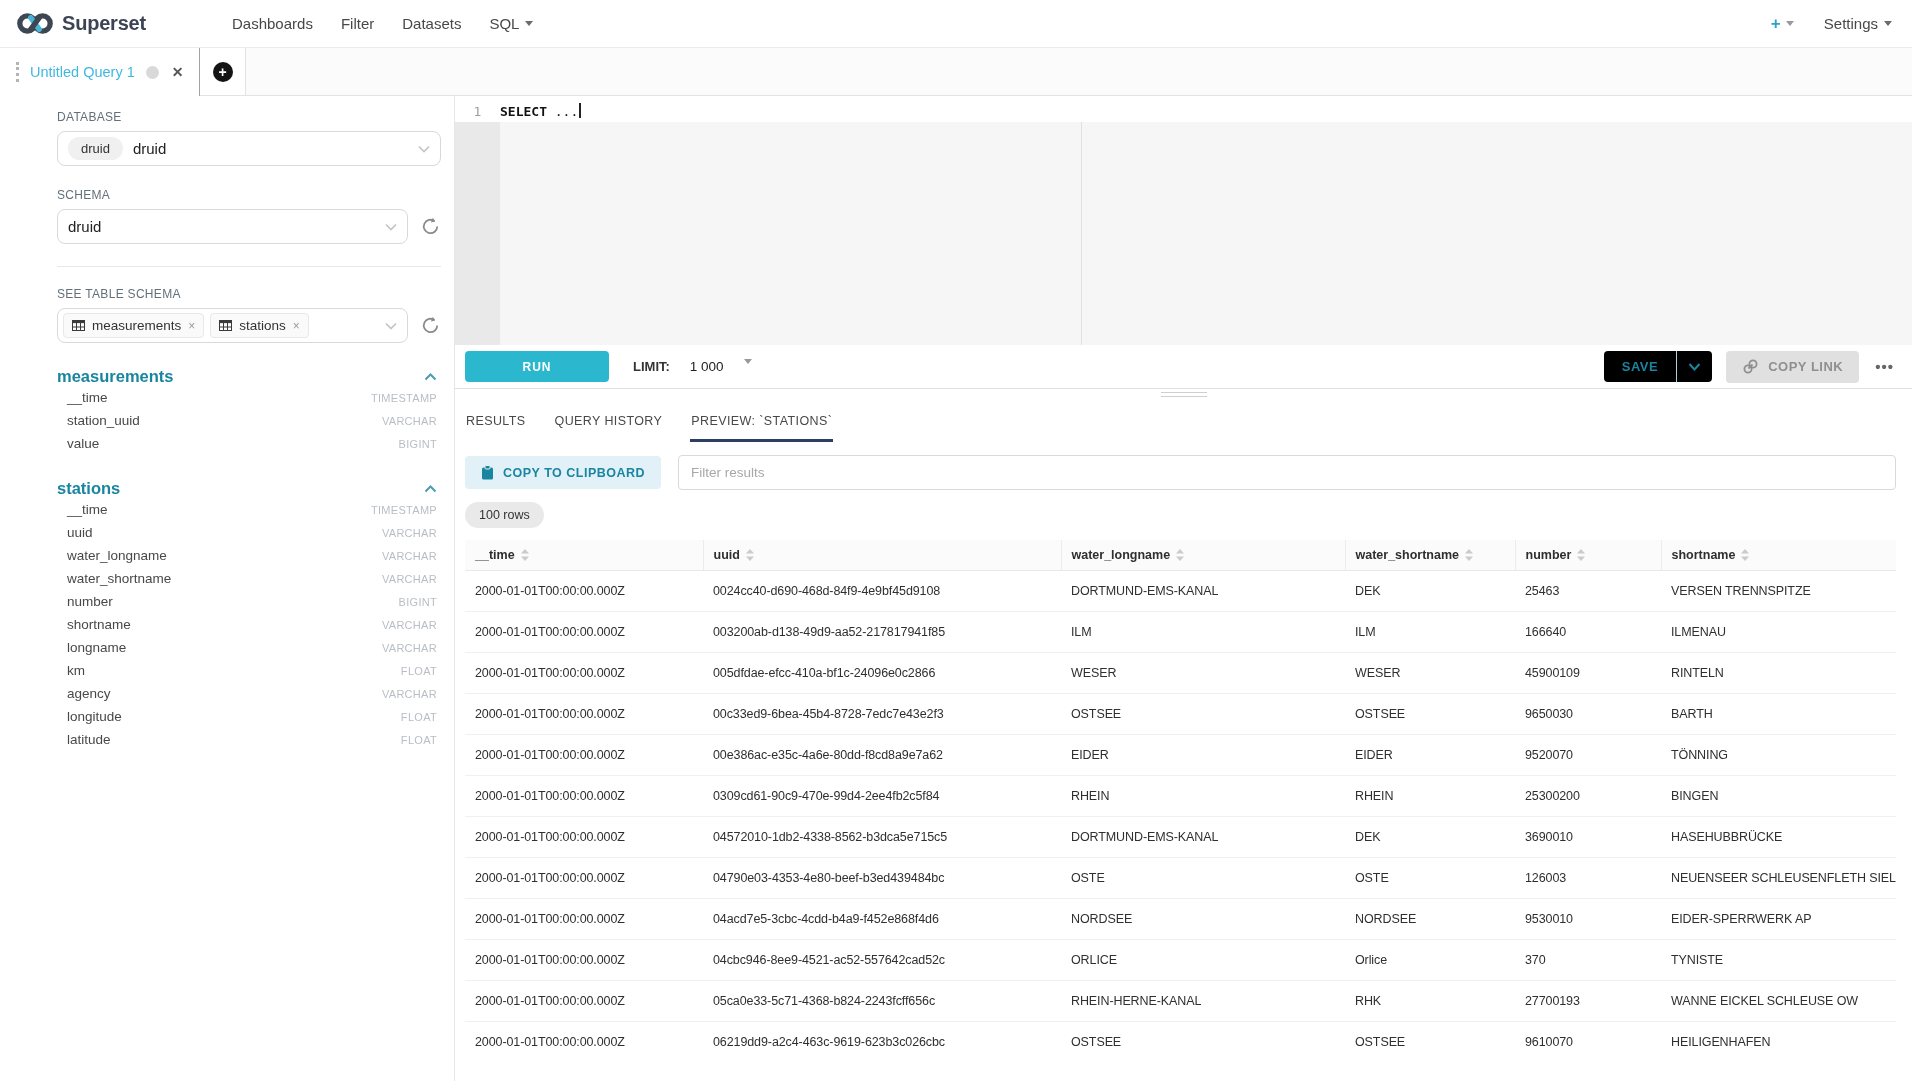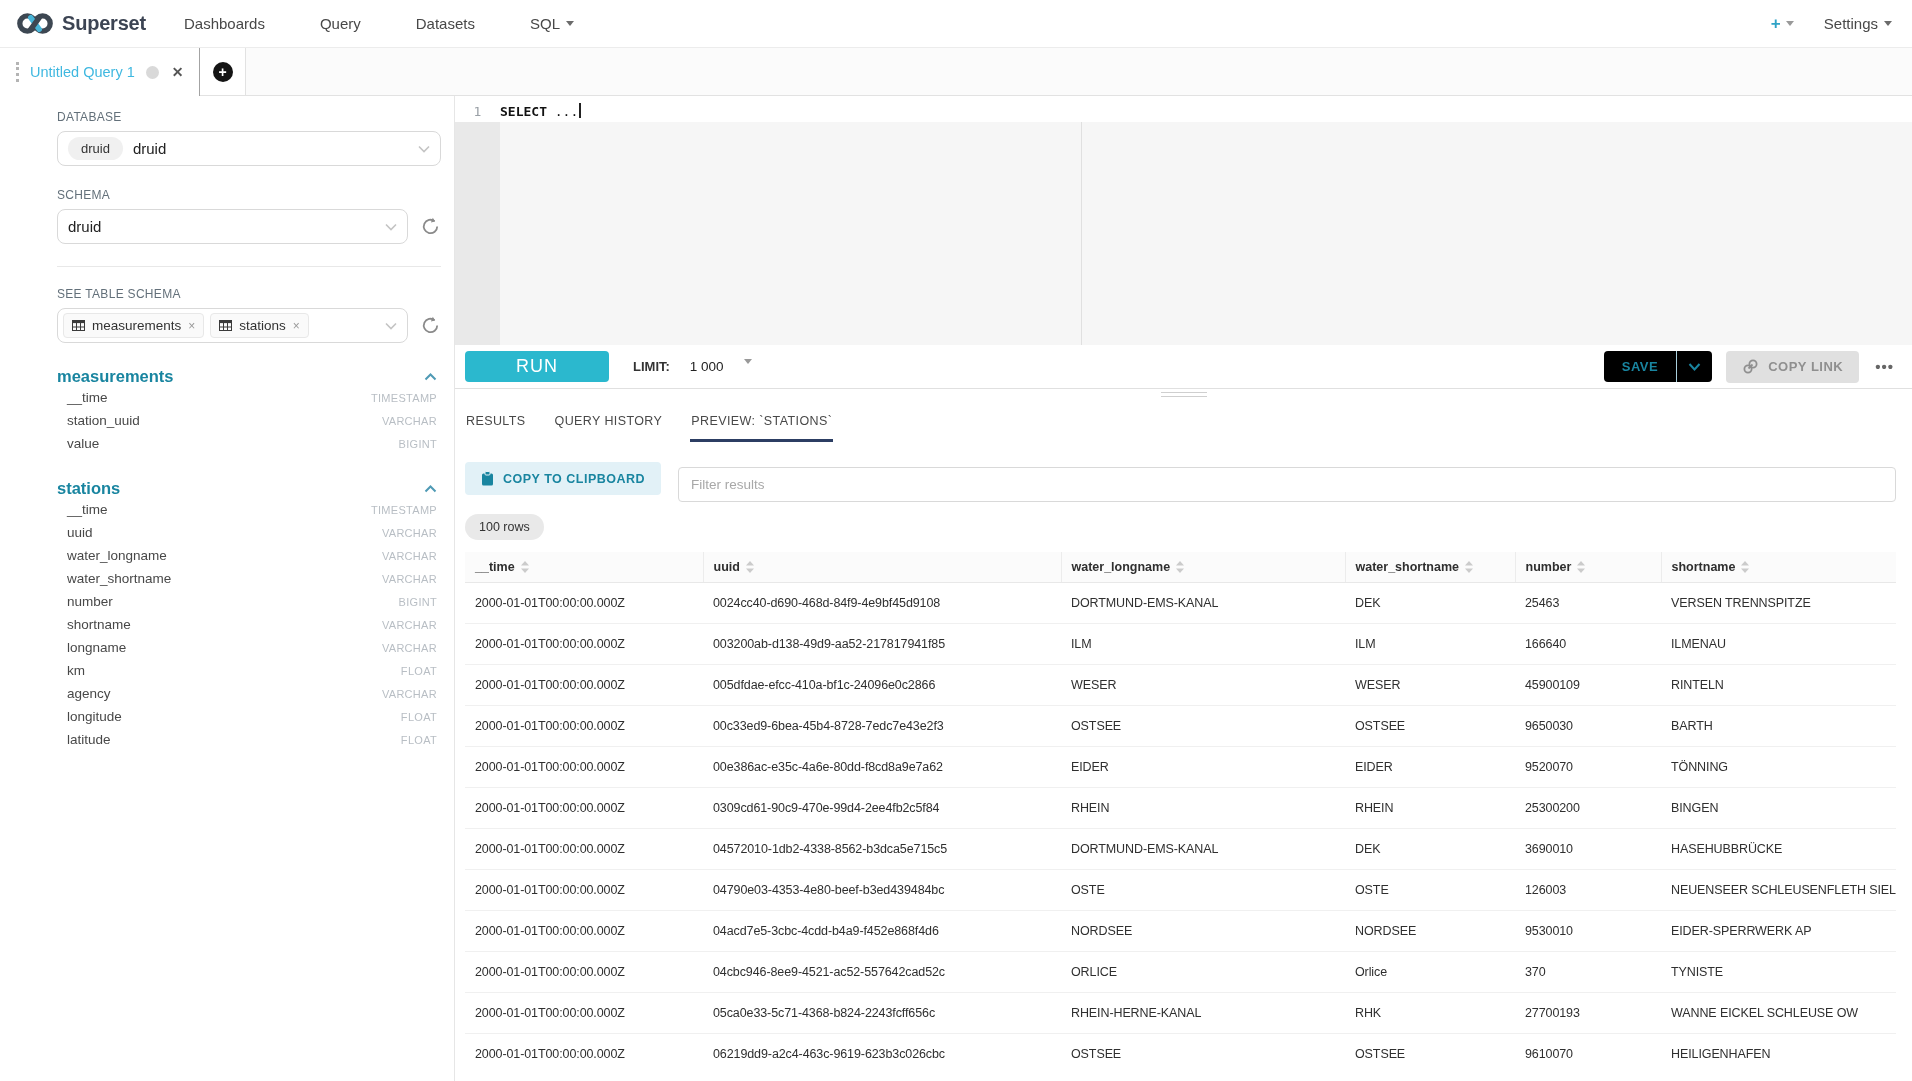--- a/index.html
+++ b/index.html
@@ -4,21 +4,21 @@
 <style>
   * { margin:0; padding:0; box-sizing:border-box; }
   html,body { background:#fff; }
   body { font-family:"Liberation Sans", sans-serif; color:#333; }
   .app { width:1912px; height:1081px; overflow:hidden; background:#fff; position:relative; }
 
   
   .navbar { height:48px; display:flex; align-items:center; padding:0 20px 0 16px; border-bottom:1px solid #ececec; background:#fff; }
   .brand { display:flex; align-items:center; gap:8px; margin-right:38px; cursor:pointer; }
   .brand-text { font-size:20px; font-weight:bold; color:#3c4453; letter-spacing:-0.2px; }
-  .nav-items { display:flex; align-items:center; gap:55px; }
+  .nav-items { display:flex; align-items:center; gap:28px;margin-left:48px; }
   .nav-item { font-size:15px; color:#484848; cursor:pointer; display:flex; align-items:center; gap:6px; }
   .nav-right { margin-left:auto; display:flex; align-items:center; gap:30px; }
   .nav-plus { color:#2fa3c6; font-size:17px; font-weight:bold; display:flex; align-items:center; gap:5px; cursor:pointer; }
   .caret { width:0; height:0; border-left:4px solid transparent; border-right:4px solid transparent; border-top:5px solid #6b6b6b; display:inline-block; }
   .caret.lt { border-top-color:#999; }
 
   
   .tabstrip { height:48px; display:flex; background:#fff; }
   .querytab { width:200px; display:flex; align-items:center; gap:11px; padding:0 14px 0 16px; border-right:1px solid #a3a3a3; background:#fff; }
   .tab-grip { width:3px; height:20px; border-left:3px dotted #b4b4b4; }
@@ -60,21 +60,21 @@
   .code { font-size:13px; line-height:21px; color:#111; cursor:text; }
   .code .kw { font-weight:bold; }
   .cursor { display:inline-block; width:1.5px; height:15px; background:#222; vertical-align:-2px; margin-left:1px; }
   .ed-rest { flex:1; display:flex; }
   .gutter-col { width:45px; background:#e9e9e9; }
   .code-area { flex:1; background:#f6f6f6; position:relative; }
   .print-margin { position:absolute; left:581px; top:0; bottom:0; width:1px; background:#e0e0e0; }
 
   
   .ed-toolbar { height:43px; display:flex; align-items:center; padding:0 16px 0 10px; background:#fff; }
-  .run-btn { width:144px; height:31px; background:#2bb8ce; color:#fff; border:none; border-radius:4px; font-size:18px; font-weight:normal; letter-spacing:1px; cursor:pointer; font-family:inherit; }
+  .run-btn { width:144px; height:31px; background:#2bb8ce; color:#fff; border:none; border-radius:4px; font-size:12px; font-weight:bold; letter-spacing:1px; cursor:pointer; font-family:inherit; }
   .limit-wrap { display:flex; align-items:flex-start; gap:20px; margin-left:24px; cursor:pointer; }
   .limit-label { font-size:13px; font-weight:bold; color:#333; }
   .limit-value { font-size:13.5px; color:#222; }
   .tb-right { margin-left:auto; display:flex; align-items:center; gap:14px; }
   .save-btn { display:flex; align-items:stretch; background:#000000; border-radius:4px; overflow:hidden; cursor:pointer; }
   .save-main { padding:8px 18px; color:#1985a0; font-size:13px; font-weight:bold; letter-spacing:0.5px; }
   .save-caret { display:flex; align-items:center; padding:0 11px; border-left:1px solid #a9cfdd; }
   .copylink-btn { display:flex; align-items:center; gap:9px; background:#e0e0e0; border-radius:4px; padding:8px 16px; color:#8f8f8f; font-size:13px; font-weight:bold; letter-spacing:0.5px; cursor:pointer; }
   .more-btn { color:#666; font-size:15px; font-weight:bold; letter-spacing:1px; cursor:pointer; padding:0 2px; }
 
@@ -83,21 +83,21 @@
   .grip { position:absolute; left:50%; top:3px; transform:translateX(-50%); width:46px; cursor:row-resize; }
   .grip i { display:block; height:1px; background:#cfcfcf; margin-bottom:3px; }
 
   
   .south { flex:1; display:flex; flex-direction:column; min-height:0; padding-left:10px; overflow:hidden; }
   .res-tabs { display:flex; gap:27px; }
   .res-tab { padding:16px 1px 11px; font-size:12.5px; color:#484848; letter-spacing:0.4px; cursor:pointer; border-bottom:3px solid transparent; white-space:nowrap; }
   .res-tab.active { border-bottom-color:#2c3e63; }
   .res-toolbar { display:flex; align-items:center; gap:17px; margin:13px 16px 0 0; }
   .copyclip-btn { display:flex; align-items:center; gap:9px; background:#e2f1f7; border:none; border-radius:4px; padding:9px 16px; color:#1985a0; font-size:12.5px; font-weight:bold; letter-spacing:0.5px; cursor:pointer; font-family:inherit; }
-  .filter-input { flex:1; height:35px; border:1px solid #d9d9d9; border-radius:4px; padding:12px 12px; font-size:13.5px; color:#333; font-family:inherit; outline:none;margin-top:12px; }
+  .filter-input { flex:1; height:35px; border:1px solid #d9d9d9; border-radius:4px; padding:12px 12px; font-size:13.5px; color:#333; font-family:inherit; outline:none; }
   .filter-input::placeholder { color:#a8a8a8; }
   .rows-badge { display:inline-block; align-self:flex-start; margin-top:12px; background:#e9e9e9; border-radius:15px; padding:6px 14px; font-size:12.5px; color:#333; }
   .res-table-wrap { margin:12px 16px 0 0; }
   table.res { width:100%; border-collapse:collapse; table-layout:fixed; }
   table.res th { background:#fbfbfb; border-bottom:1px solid #e8e8e8; padding:8px 10px; text-align:left; font-size:12.5px; color:#2f2f2f; font-weight:bold; cursor:pointer; white-space:nowrap; overflow:hidden; }
   table.res th + th { border-left:1px solid #ececec; }
   table.res th svg { vertical-align:-2px; margin-left:6px; }
   table.res td { padding:13px 10px; font-size:12.5px; color:#2f2f2f; white-space:nowrap; overflow:hidden; letter-spacing:-0.1px; }
   table.res tbody tr + tr td { border-top:1px solid #f0f0f0; }
 </style>
@@ -111,21 +111,21 @@
       <svg width="38" height="25" viewBox="0 0 40 26">
         <circle cx="12" cy="13" r="8" fill="none" stroke="#3d4752" stroke-width="5.6"></circle>
         <circle cx="28" cy="13" r="8" fill="none" stroke="#3d4752" stroke-width="5.6"></circle>
         <path d="M15.5 6.8 Q20 13 24.5 19.2" fill="none" stroke="#48b5d8" stroke-width="5.6" stroke-linecap="round"></path>
         <path d="M24.5 6.8 Q20 13 15.5 19.2" fill="none" stroke="#3d4752" stroke-width="5.6" stroke-linecap="round"></path>
       </svg>
       <span class="brand-text">Superset</span>
     </div>
     <nav class="nav-items">
       <span class="nav-item">Dashboards</span>
-      <span class="nav-item">Query</span>
+      <span class="nav-item">Filter</span>
       <span class="nav-item">Datasets</span>
       <span class="nav-item">
         <span>SQL</span>
         <i class="caret"></i>
       </span>
     </nav>
     <div class="nav-right">
       <span class="nav-plus">
         <span>+</span>
         <i class="caret lt"></i>

